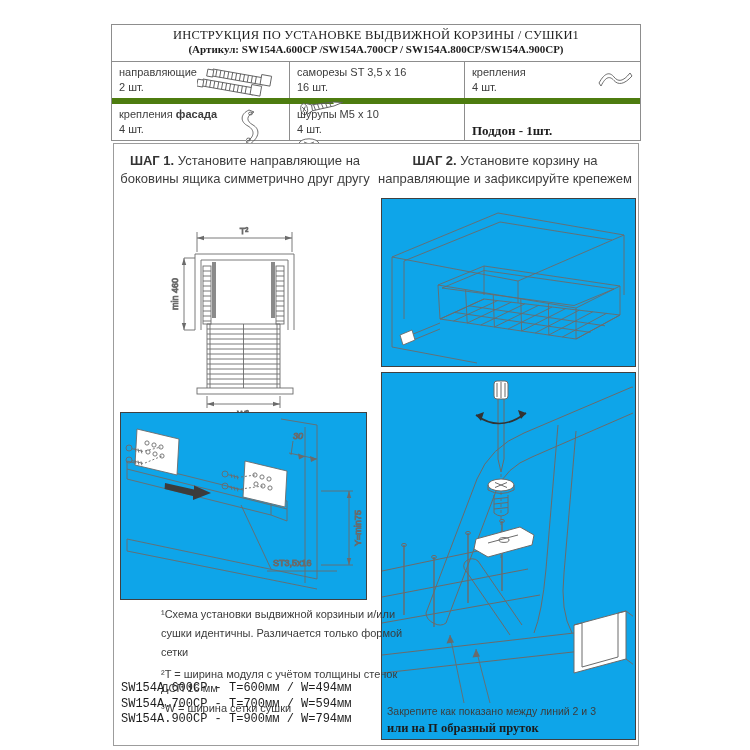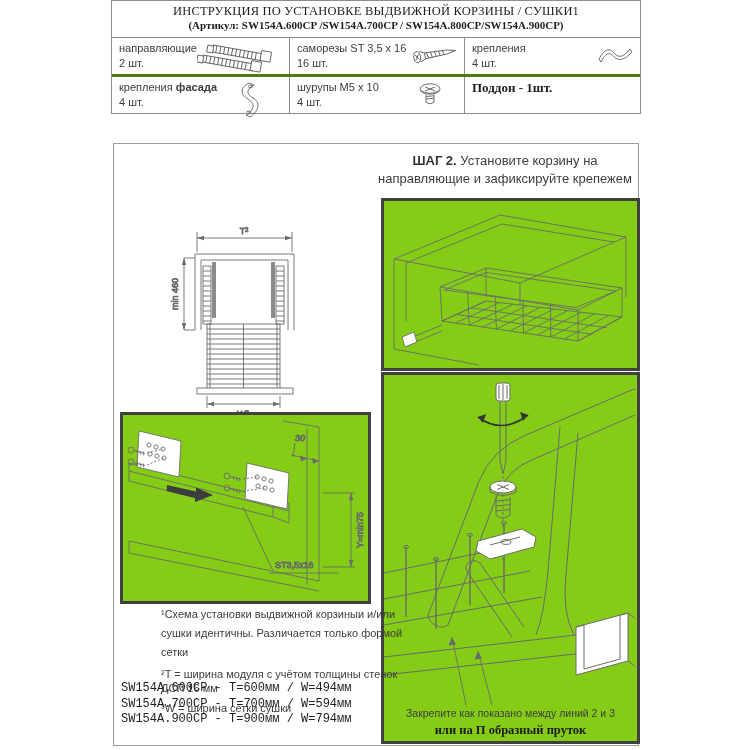--- a/index.html
+++ b/index.html
@@ -2,59 +2,59 @@
 <html><head>
 <meta charset="utf-8">
 <style>
   html,body{margin:0;padding:0;}
   body{width:750px;height:750px;background:#fff;font-family:"Liberation Sans",sans-serif;color:#3a3a3a;position:relative;overflow:hidden;}
   .abs{position:absolute;}
   svg{display:block;}
   svg text{fill:#4a4a4a;font-family:"Liberation Sans",sans-serif;font-size:9px;}
 
   
-  #parts-table{left:111px;top:0;width:528px;border:1px solid #8d8d8d;background:#fff;}
+  #parts-table{left:111px;top:24px;width:528px;border:1px solid #8d8d8d;background:#fff;}
   .t-title{height:36px;border-bottom:1px solid #8d8d8d;text-align:center;font-family:"Liberation Serif",serif;color:#1e1e1e;}
   .t-title .l1{font-size:12.5px;padding-top:3px;letter-spacing:.2px;}
   .t-title .l2{font-size:11px;font-weight:bold;}
   .t-row{display:flex;height:36px;}
-  .t-row.second{border-top:3px solid #4d7c0f;}
+  .t-row.second{border-top:6px solid #4d7c0f;}
   .t-cell{box-sizing:border-box;border-left:1px solid #8d8d8d;display:flex;justify-content:space-between;align-items:flex-start;padding:4px 6px 2px 7px;}
   .t-cell.c1{width:177px;border-left:none;}
-  .t-cell.c2{width:175px;}
+  .t-cell.c2{width:175px;flex-direction:column;}
   .t-cell.c3{width:176px;}
   .lbl{font-size:11px;line-height:13px;color:#3c3c3c;}
   .qty{font-size:11px;line-height:13px;color:#3c3c3c;margin-top:2px;}
   .bold{font-weight:bold;}
   .cell-icon{margin-top:1px;}
-  .pallet-cell{align-items:flex-start;}
+  .pallet-cell{align-items:flex-end;}
   .pallet-cell .lbl-wrap .bold{font-family:"Liberation Serif",serif;font-size:13px;color:#1d1d1d;}
 
   
   #steps-box{left:113px;top:143px;width:524px;height:601px;border:1px solid #9c9c9c;background:#fff;}
   .step-head{position:absolute;width:262px;text-align:center;font-size:13px;line-height:18px;color:#3d3d3d;}
   #step1-head{left:114px;top:152px;}
   #step2-head{left:374px;top:152px;}
   .step-head .bold{color:#333;}
 
-  .dbox{position:absolute;border:3px solid #404040;background:#84cc16;}
+  .dbox{position:absolute;border:1px solid #404040;background:#0ea5e9;}
   #boxB{left:120px;top:412px;width:245px;height:186px;}
   #boxC{left:381px;top:198px;width:253px;height:167px;}
   #boxD{left:381px;top:372px;width:253px;height:366px;}
 
   #diagramA{left:150px;top:220px;}
 
   
   #footnotes{left:121px;top:605px;width:256px;font-size:11px;color:#3c3c3c;margin-left:40px;}
   #footnotes .fn1{line-height:19px;margin-bottom:5px;}
   #footnotes .fn2{line-height:14px;margin-bottom:7px;}
   #models{left:121px;top:681px;font-family:Liberation Mono, monospace;font-size:12px;line-height:15.5px;color:#1d1d1d;}
 
   
-  .d-caption{position:absolute;left:5px;top:332px;width:243px;text-align:center;}
+  .d-caption{position:absolute;left:5px;top:332px;width:243px;}
   .cap1{font-size:10.5px;color:#3d3d3d;line-height:13px;}
   .cap2{font-family:"Liberation Serif",serif;font-weight:bold;font-size:12.5px;color:#1c1c1c;margin-top:3px;}
 </style>
 </head>
 <body>
 
 <div id="sheet" class="abs" style="inset:0;">
 
   <div id="parts-table" class="abs">
     <div class="t-title">
@@ -153,20 +153,23 @@
       <div class="t-cell c3 pallet-cell">
         <div class="lbl-wrap">
           <div class="lbl"><span class="bold">Поддон - 1шт.</span></div>
         </div>
       </div>
     </div>
   </div>
 
   <div id="steps-box" class="abs"></div>
 
+  <div id="step1-head" class="step-head">
+    <span class="bold">ШАГ 1.</span><span> Установите направляющие на боковины ящика симметрично друг другу</span>
+  </div>
   <div id="step2-head" class="step-head">
     <span class="bold">ШАГ 2.</span><span> Установите корзину на направляющие и зафиксируйте крепежем</span>
   </div>
 
   <div id="diagramA" class="abs">
     <svg width="215" height="200" viewBox="0 0 215 200" stroke="#6b6b6b" fill="none" stroke-width="0.9">
 
       <path d="M47,12 V32 M142,12 V32 M47,18 H142"></path>
       <polygon points="47,18 54,15.8 54,20.2" fill="#6b6b6b" stroke="none"></polygon>
       <polygon points="142,18 135,15.8 135,20.2" fill="#6b6b6b" stroke="none"></polygon>

